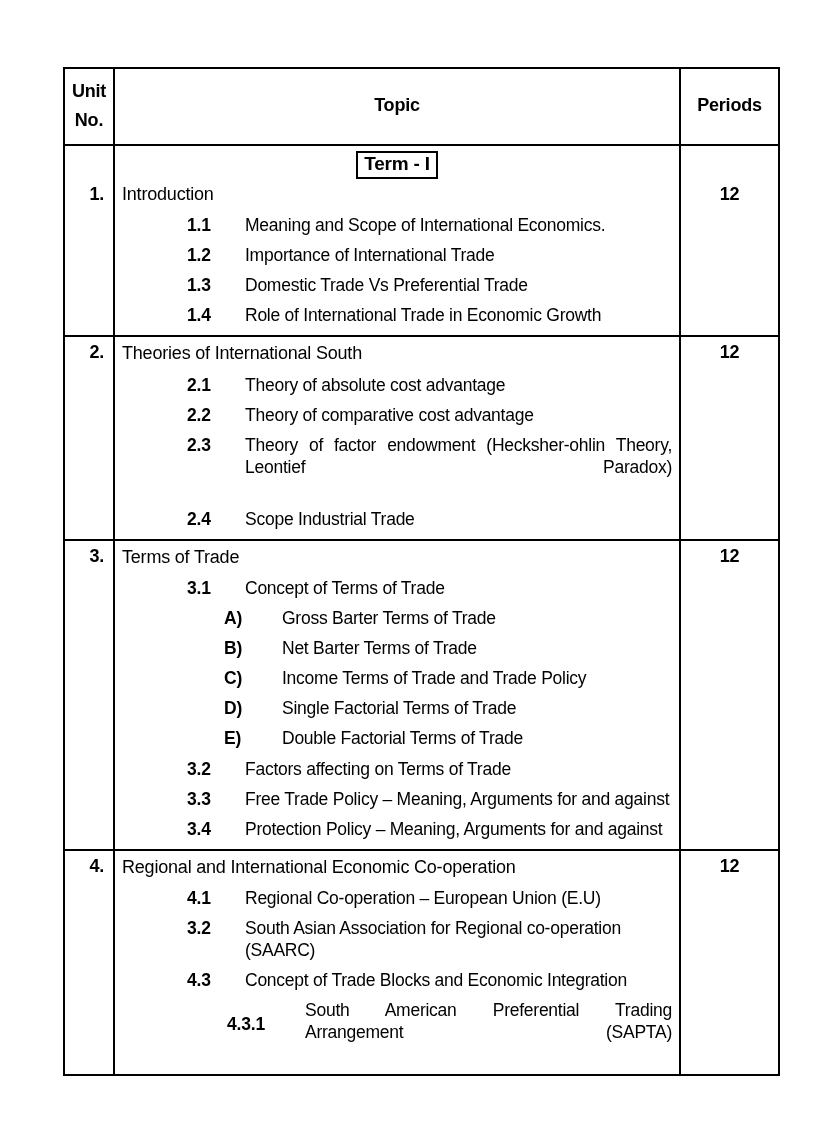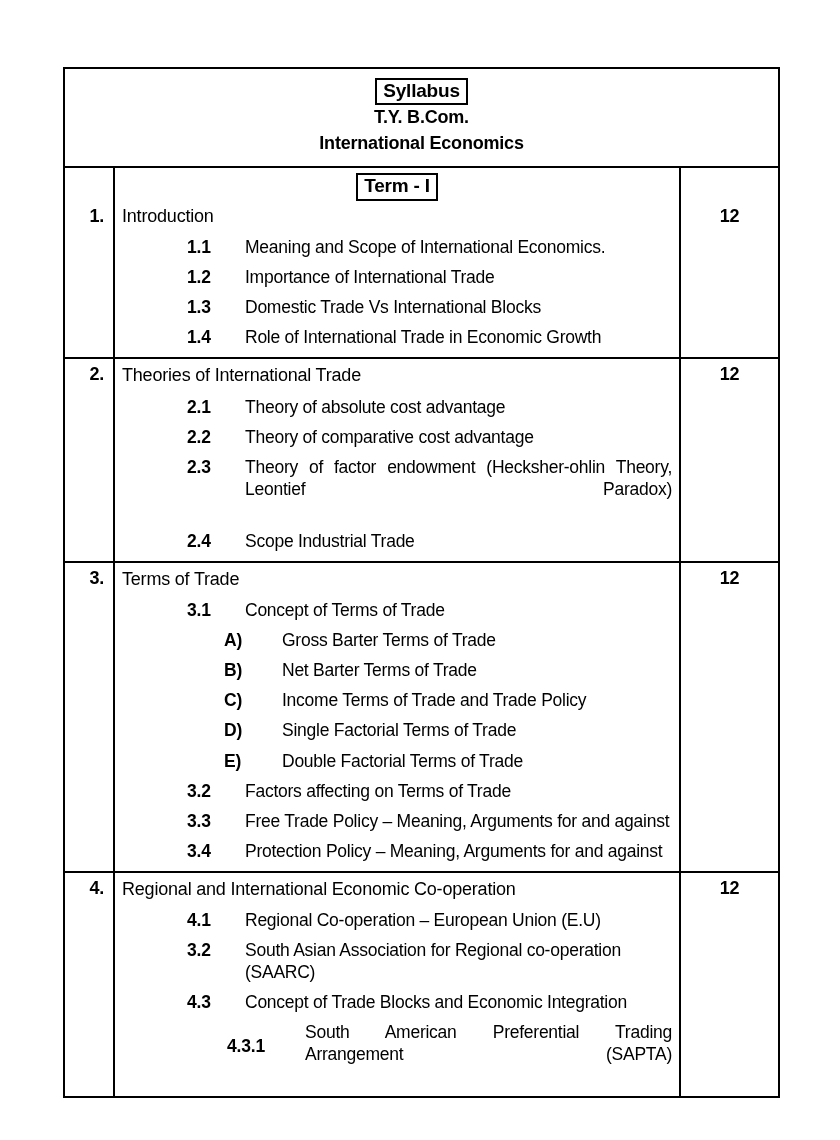--- a/index.html
+++ b/index.html
@@ -161,59 +161,58 @@
 
 <div class="page">
   <table class="syllabus">
     <colgroup>
       <col class="c-unit">
       <col class="c-topic">
       <col class="c-periods">
     </colgroup>
     <tbody>
 
+
       <tr>
-        <td colspan="3" class="title-cell">
-          <div>
-            <span class="boxed-label">Syllabus</span>
-          </div>
-          <div class="title-line">T.Y. B.Com.</div>
-          <div class="title-line">International Economics</div>
+        <td class="hdr hdr-unit">
+          <div>Unit</div>
+          <div>No.</div>
         </td>
+        <td class="hdr hdr-topic">Topic</td>
+        <td class="hdr hdr-periods">Periods</td>
       </tr>
-
 
     <tr>
           <td class="unit-no with-term">1.</td>
           <td class="topic-cell">
             <div class="term-banner"><span class="boxed-label">Term - I</span></div>
             <div class="unit-title">Introduction</div>
             <div class="item lvl1">
               <span class="num">1.1</span>
               <span class="txt">Meaning and Scope of International Economics.</span>
             </div>
             <div class="item lvl1">
               <span class="num">1.2</span>
               <span class="txt">Importance of International Trade</span>
             </div>
             <div class="item lvl1">
               <span class="num">1.3</span>
-              <span class="txt">Domestic Trade Vs International Blocks</span>
+              <span class="txt">Domestic Trade Vs Preferential Trade</span>
             </div>
             <div class="item lvl1">
               <span class="num">1.4</span>
               <span class="txt">Role of International Trade in Economic Growth</span>
             </div>
           </td>
           <td class="periods with-term">12</td>
         </tr>
         <tr>
           <td class="unit-no">2.</td>
           <td class="topic-cell">
-            <div class="unit-title">Theories of International Trade</div>
+            <div class="unit-title">Theories of International South</div>
             <div class="item lvl1">
               <span class="num">2.1</span>
               <span class="txt">Theory of absolute cost advantage</span>
             </div>
             <div class="item lvl1">
               <span class="num">2.2</span>
               <span class="txt">Theory of comparative cost advantage</span>
             </div>
             <div class="item lvl1 justify">
               <span class="num">2.3</span>

